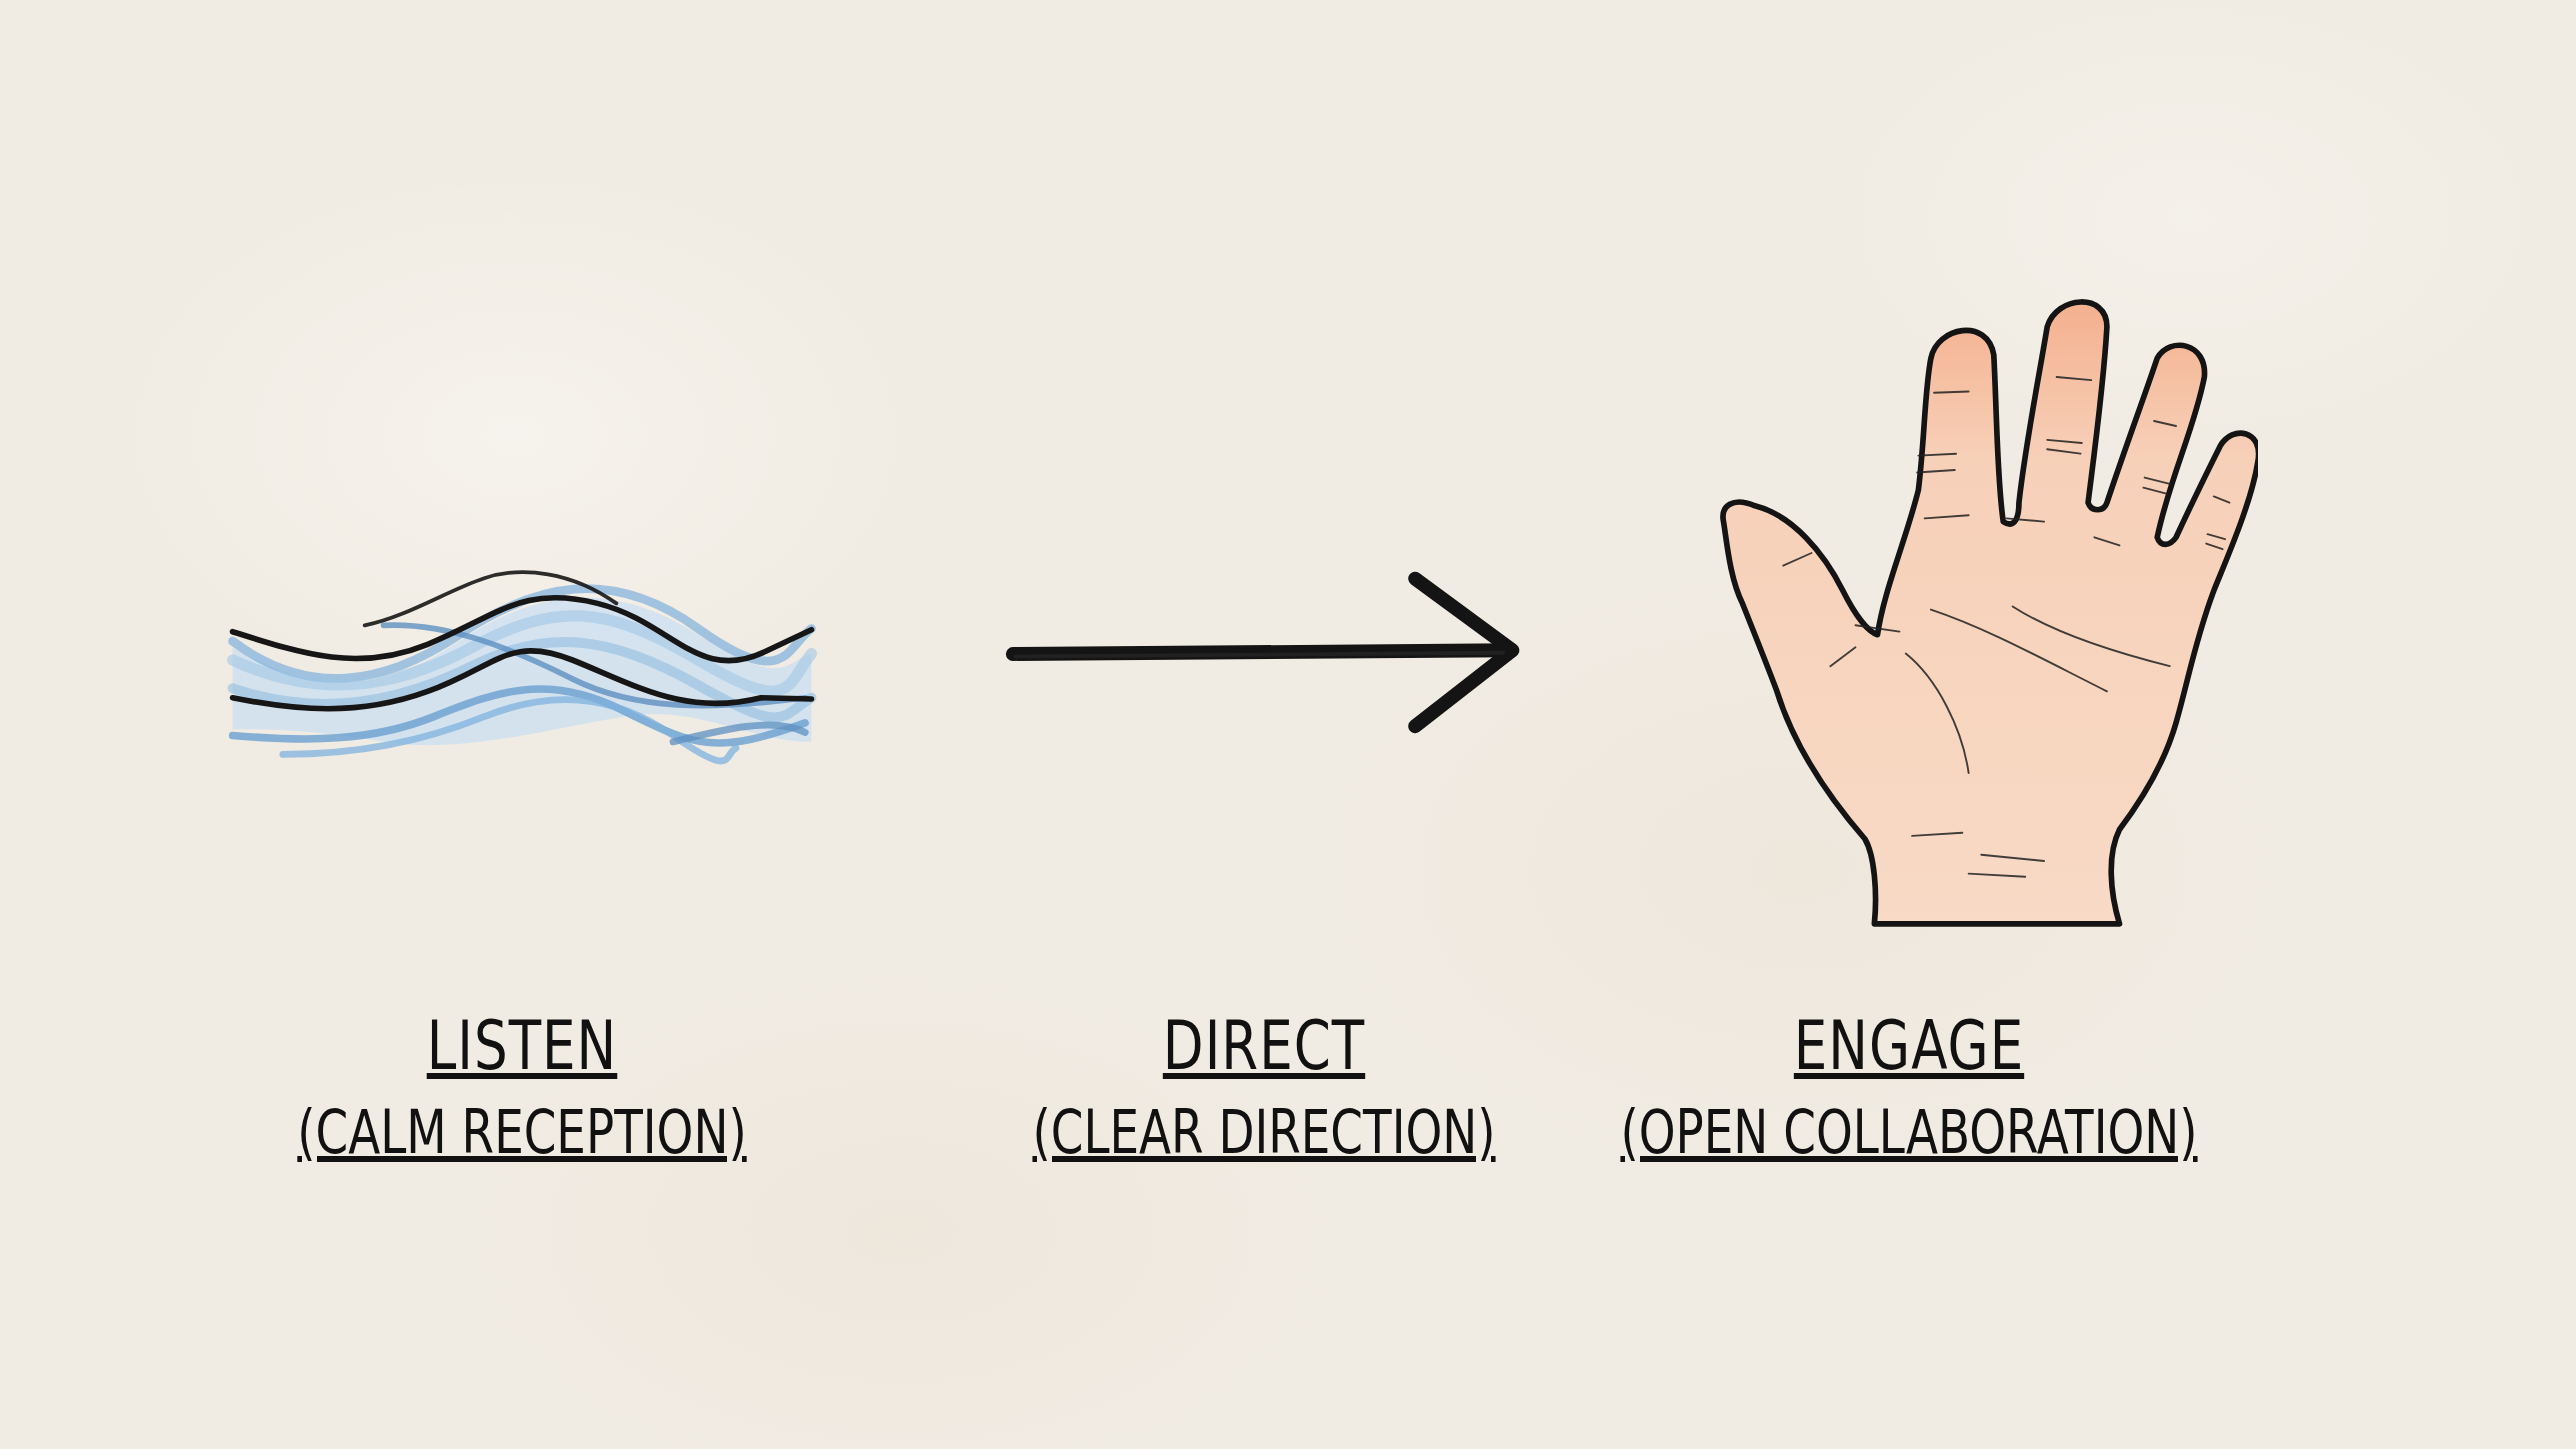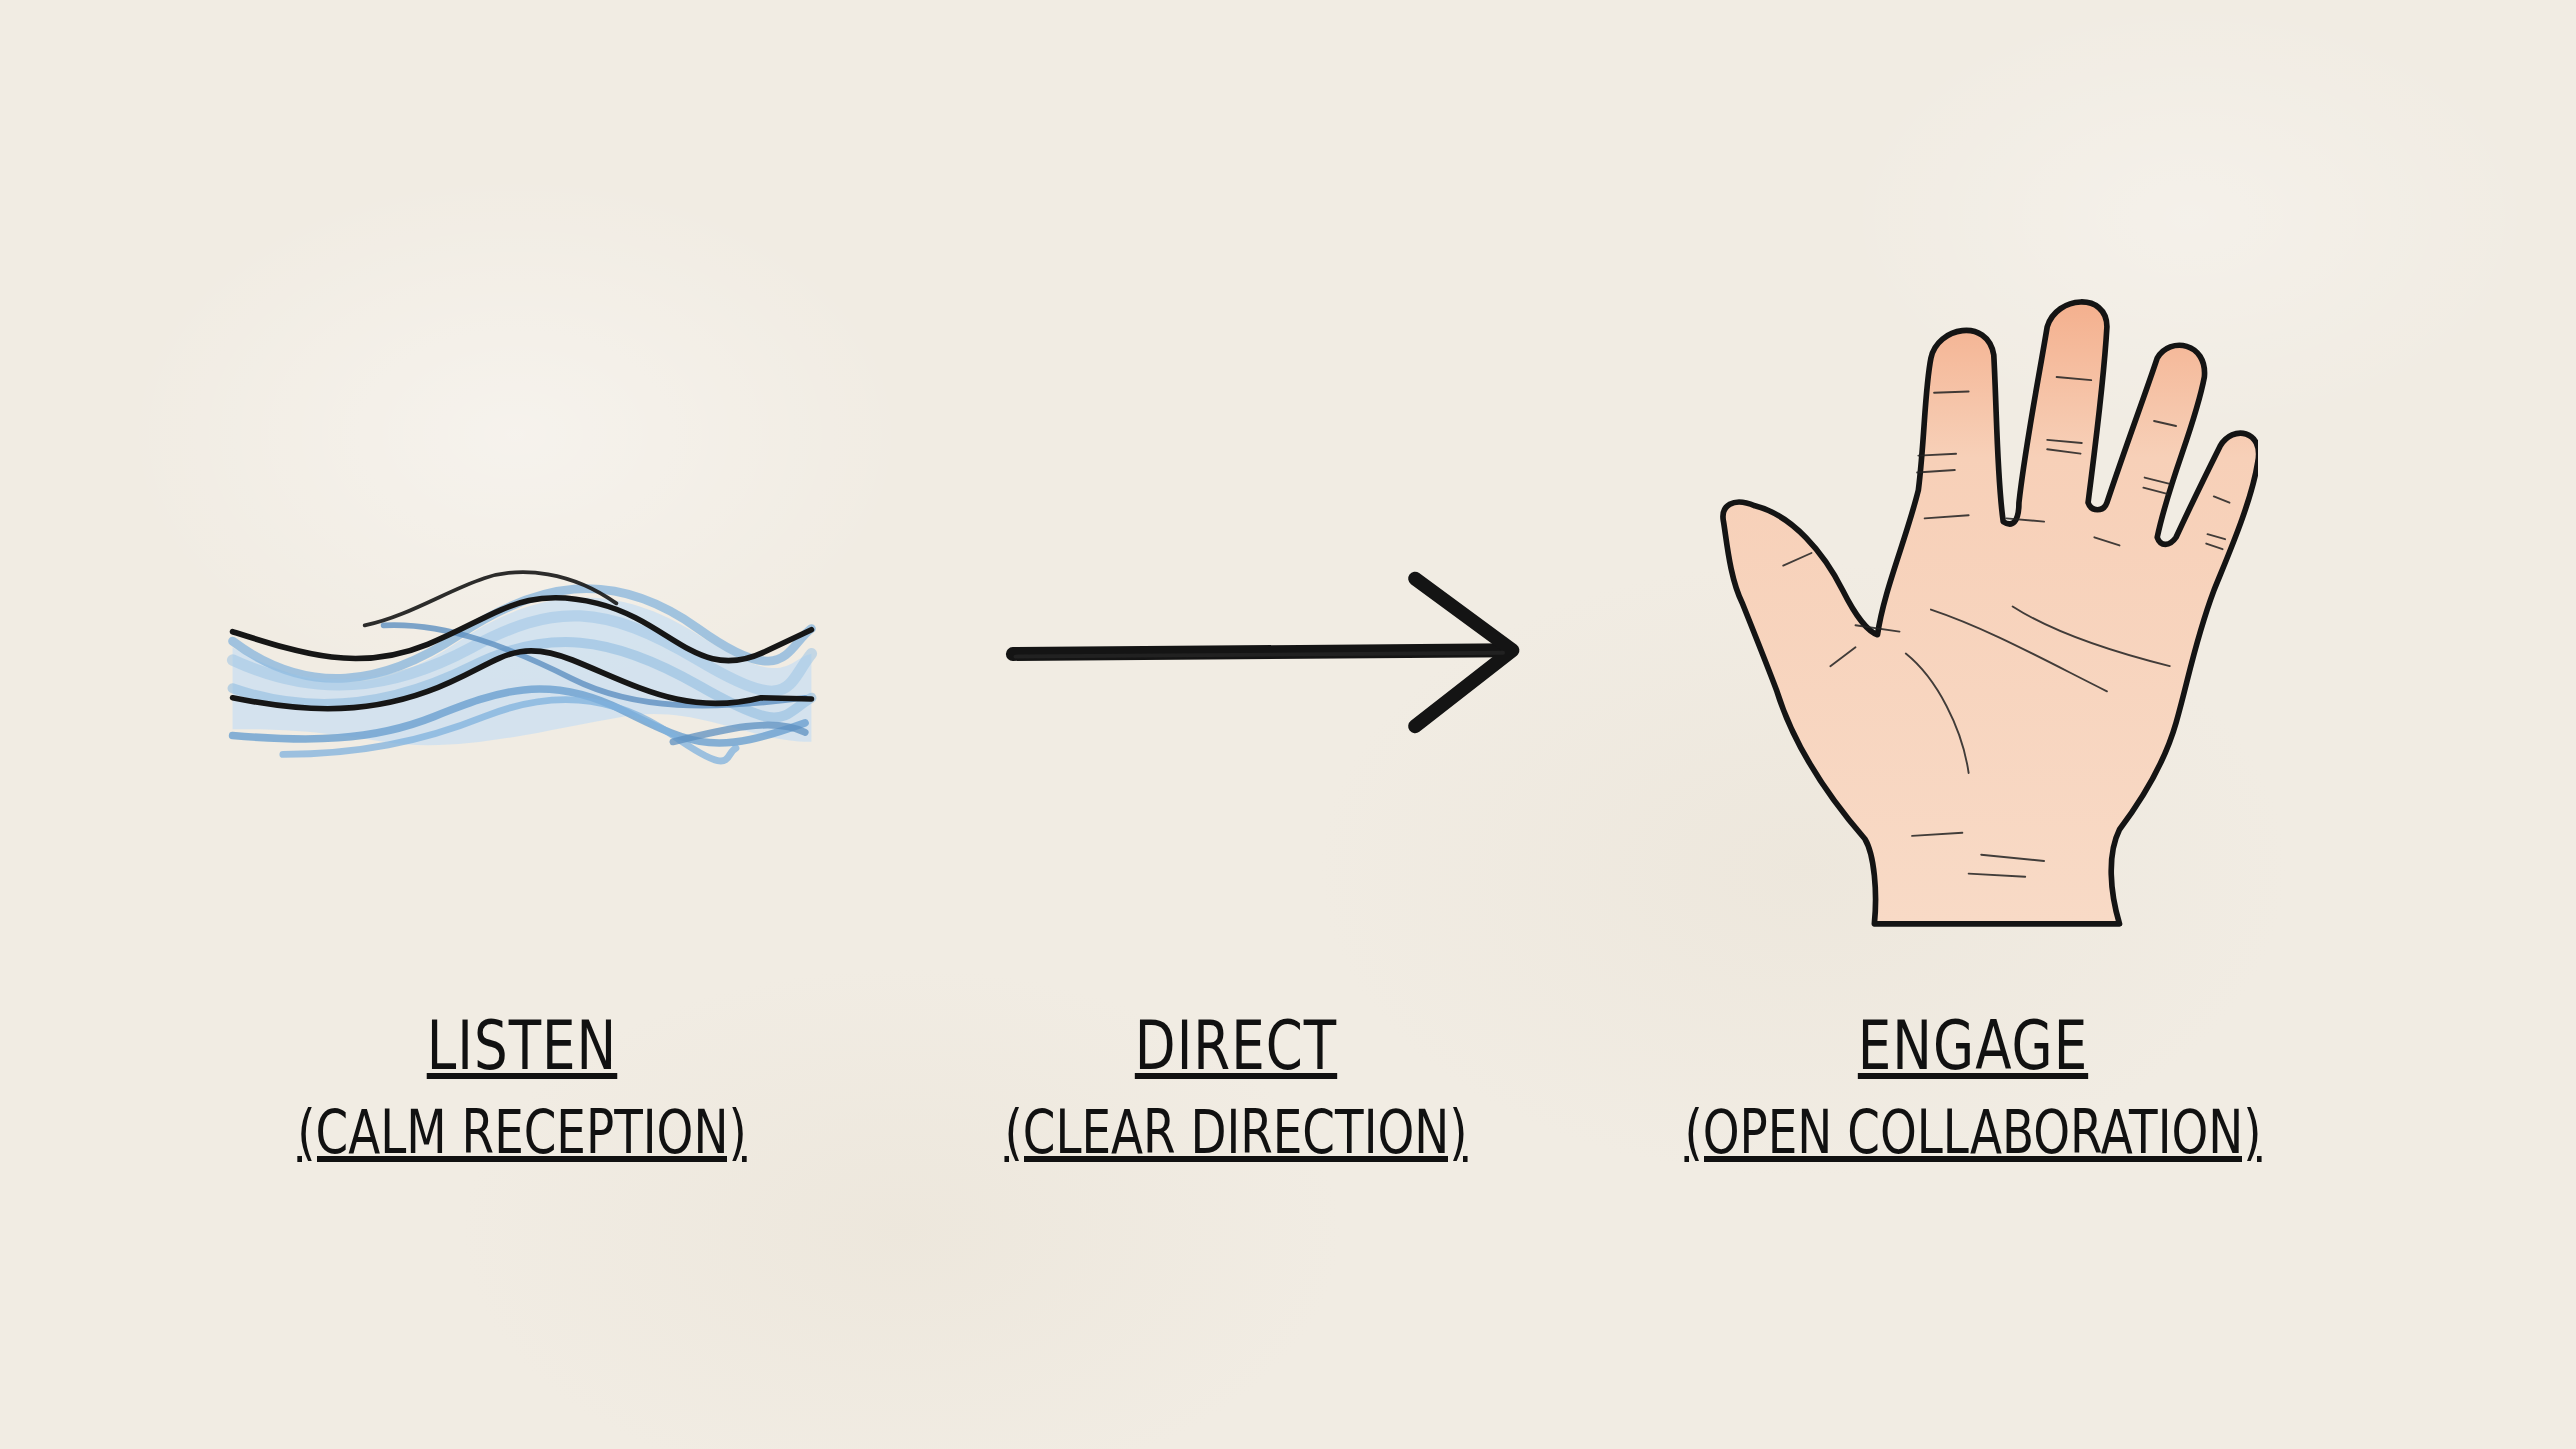--- a/index.html
+++ b/index.html
@@ -50,22 +50,22 @@
     }
     .label-sub {
       font-family: "DejaVu Sans", sans-serif;
       font-size: 60px;
       line-height: 1.2;
       margin-top: 12.6px;
       font-weight: 400;
       transform: scaleX(0.78);
     }
     #group-listen { left: 522px; }
-    #group-direct { left: 1236px; }
-    #group-engage { left: 1973px; }
+    #group-direct { left: 1264px; }
+    #group-engage { left: 1909px; }
   </style>
 </head>
 <body>
 
 <div class="paper"></div>
 
 <svg id="waves" class="illustration" viewBox="0 0 960 340">
   <g fill="none" stroke-linecap="round">
 
     <path d="M20 150 C 160 230, 260 220, 380 140 S 620 40, 760 130 S 900 170, 940 160 L 940 300 C 840 300, 760 240, 640 260 S 380 320, 260 300 S 80 280, 20 280 Z" fill="#c9dff1" stroke="none" opacity="0.75"></path>

